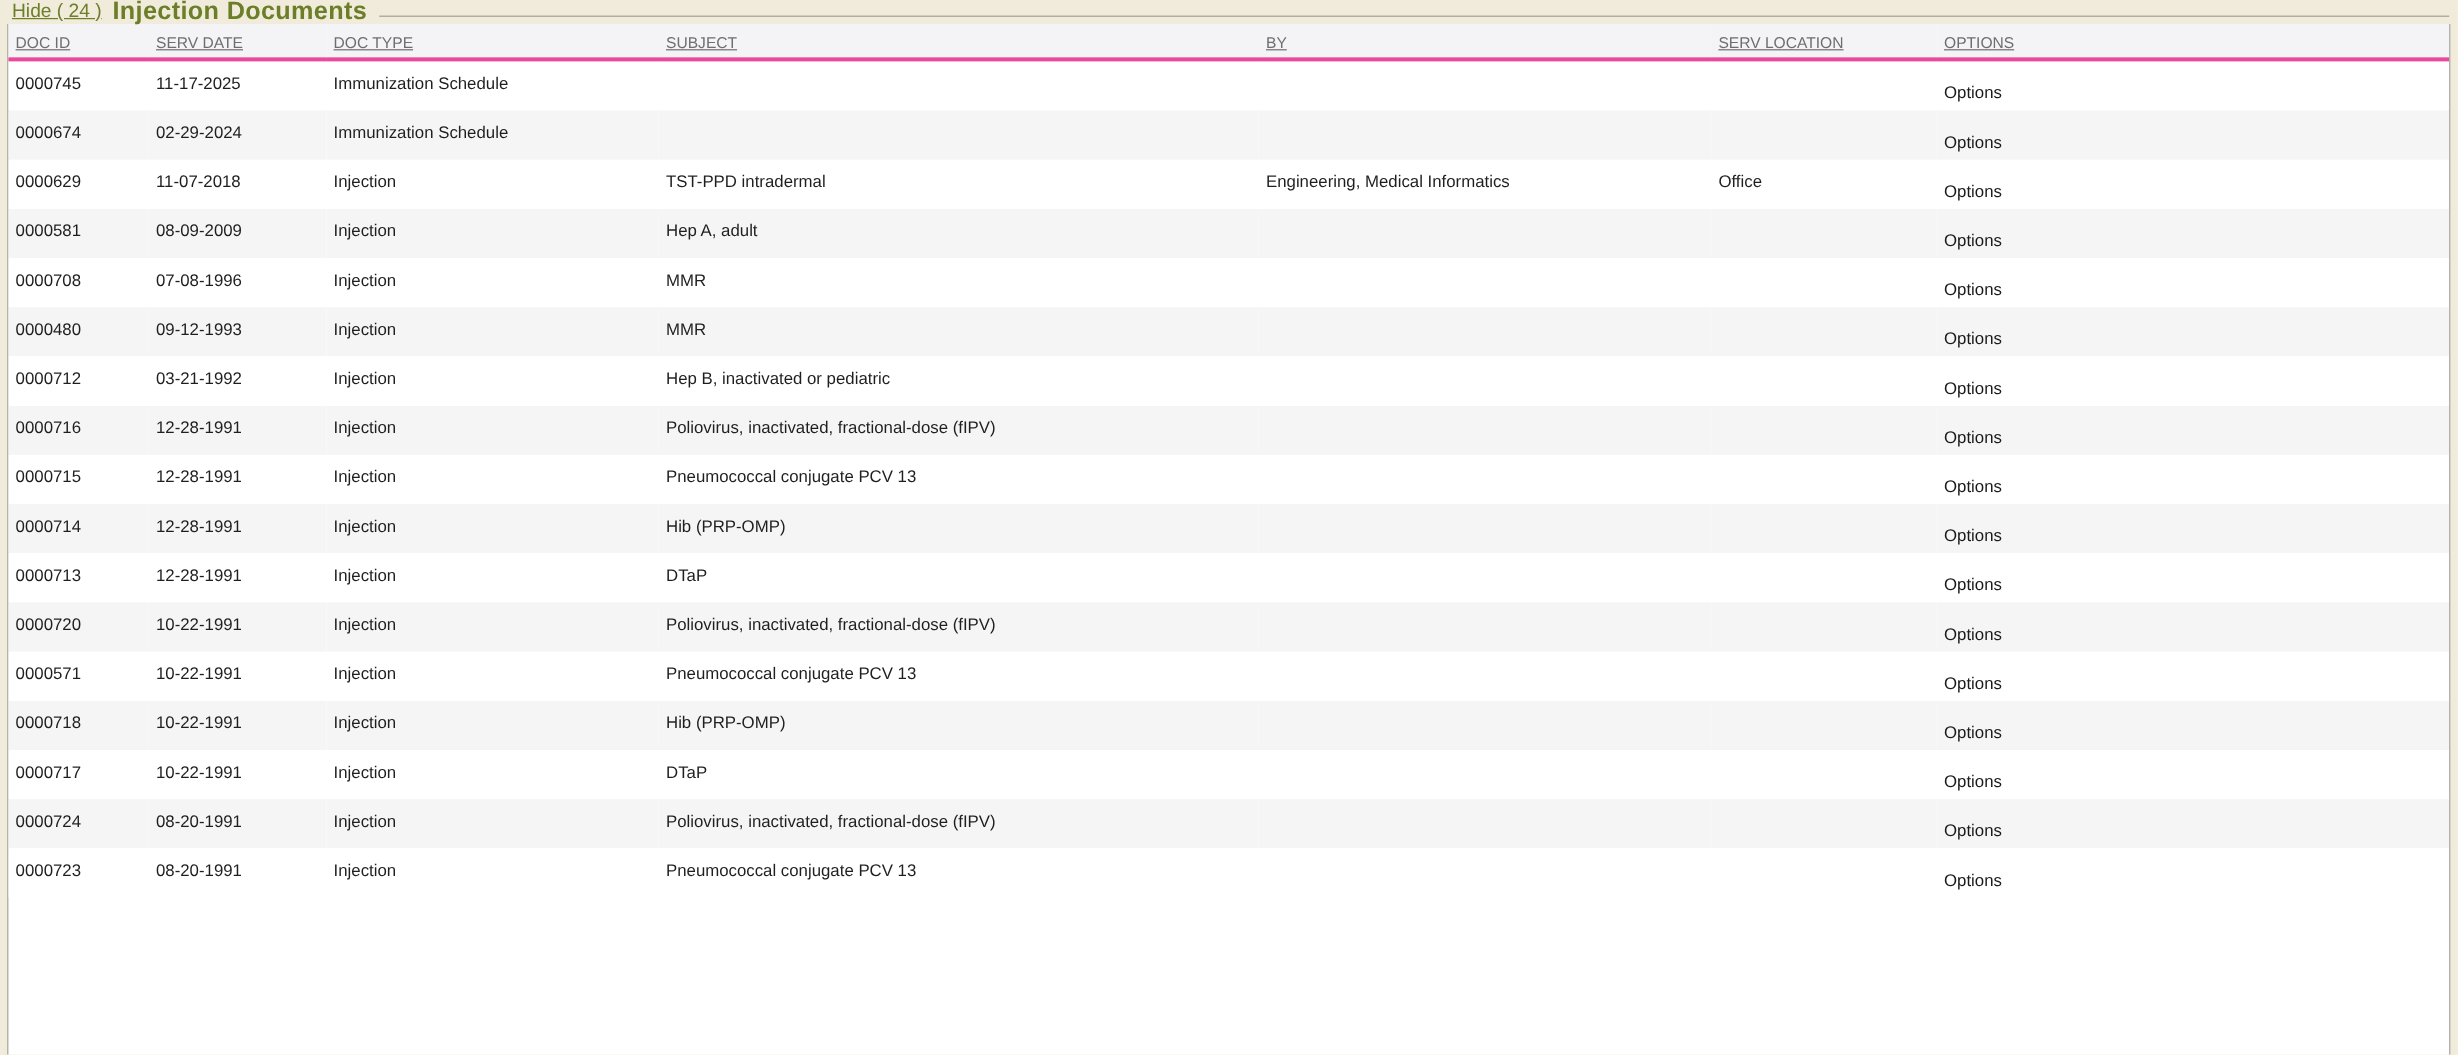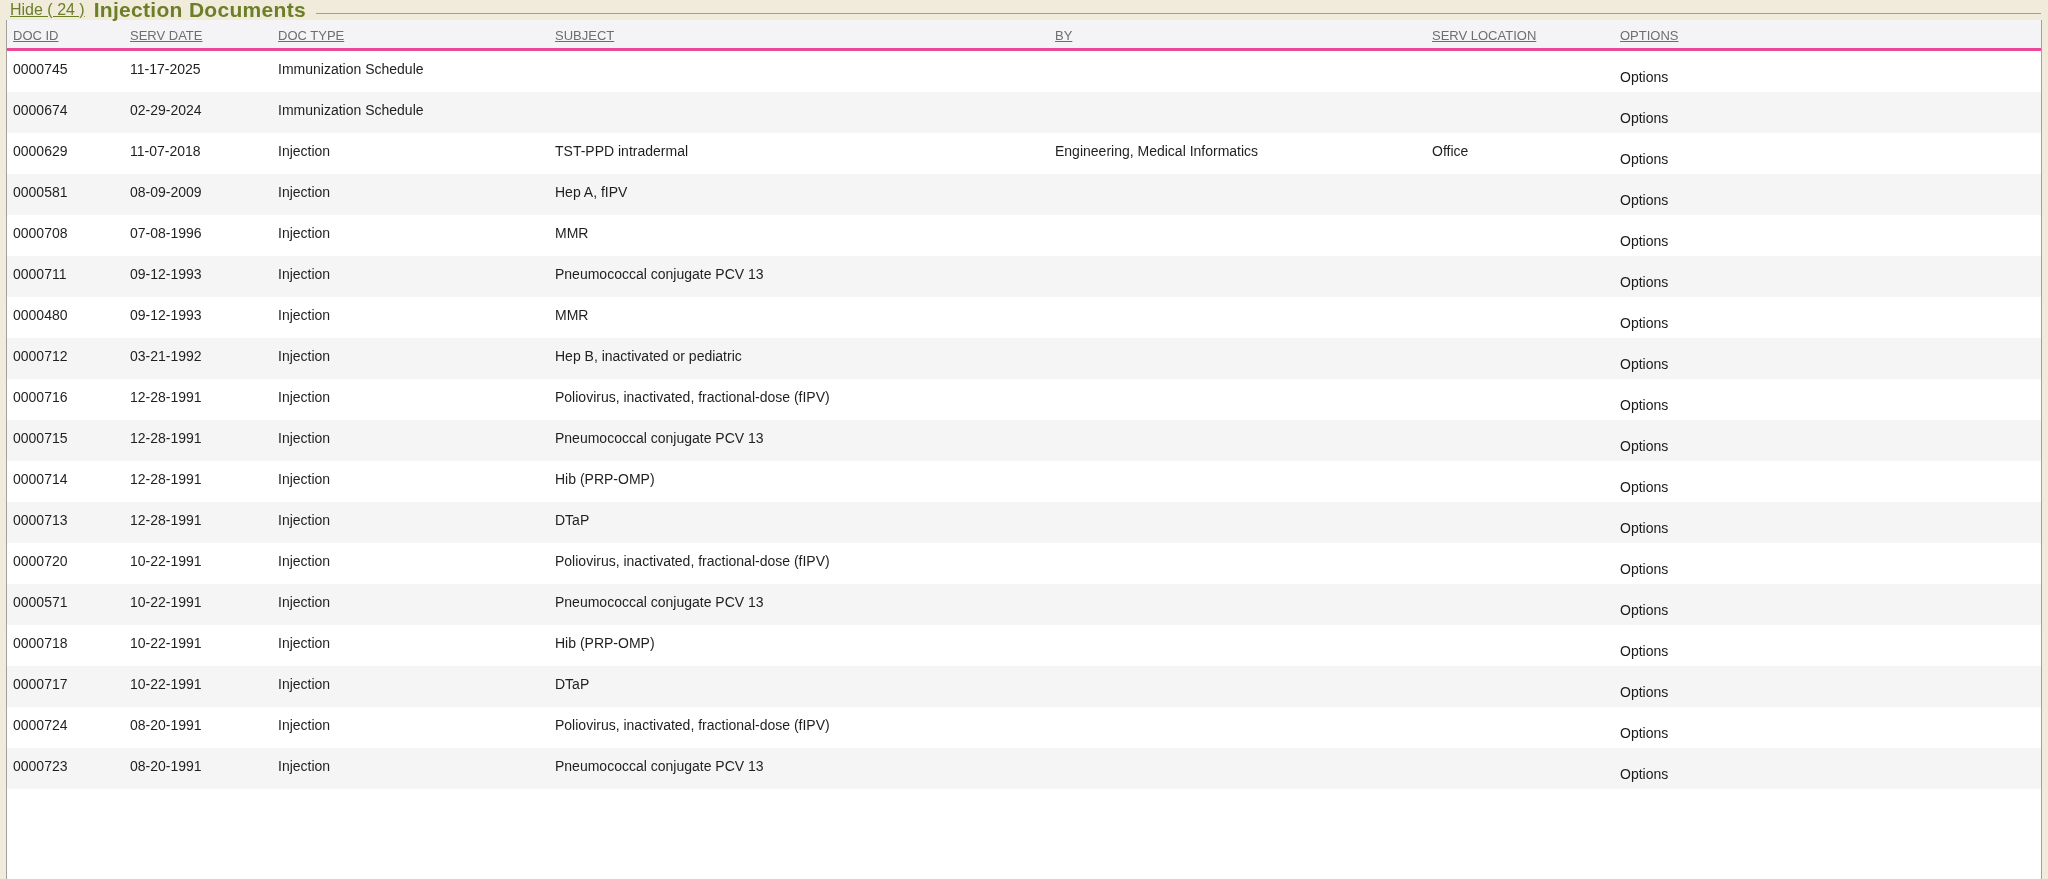--- a/index.html
+++ b/index.html
@@ -159,52 +159,41 @@
     <td>Office</td>
     <td class="options-cell">
       <span class="options-link">Options</span>
     </td>
   </tr>
 
   <tr>
     <td>0000581</td>
     <td>08-09-2009</td>
     <td>Injection</td>
-    <td>Hep A, fIPV</td>
+    <td>Hep A, adult</td>
     <td></td>
     <td></td>
     <td class="options-cell">
       <span class="options-link">Options</span>
     </td>
   </tr>
 
   <tr>
     <td>0000708</td>
     <td>07-08-1996</td>
     <td>Injection</td>
     <td>MMR</td>
     <td></td>
     <td></td>
     <td class="options-cell">
       <span class="options-link">Options</span>
     </td>
   </tr>
 
 
-  <tr>
-    <td>0000711</td>
-    <td>09-12-1993</td>
-    <td>Injection</td>
-    <td>Pneumococcal conjugate PCV 13</td>
-    <td></td>
-    <td></td>
-    <td class="options-cell">
-      <span class="options-link">Options</span>
-    </td>
-  </tr>
 
   <tr>
     <td>0000480</td>
     <td>09-12-1993</td>
     <td>Injection</td>
     <td>MMR</td>
     <td></td>
     <td></td>
     <td class="options-cell">
       <span class="options-link">Options</span>

